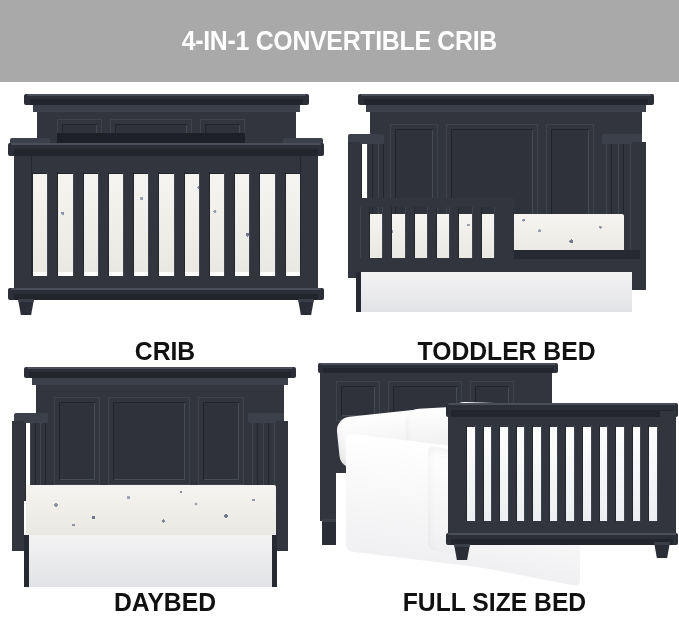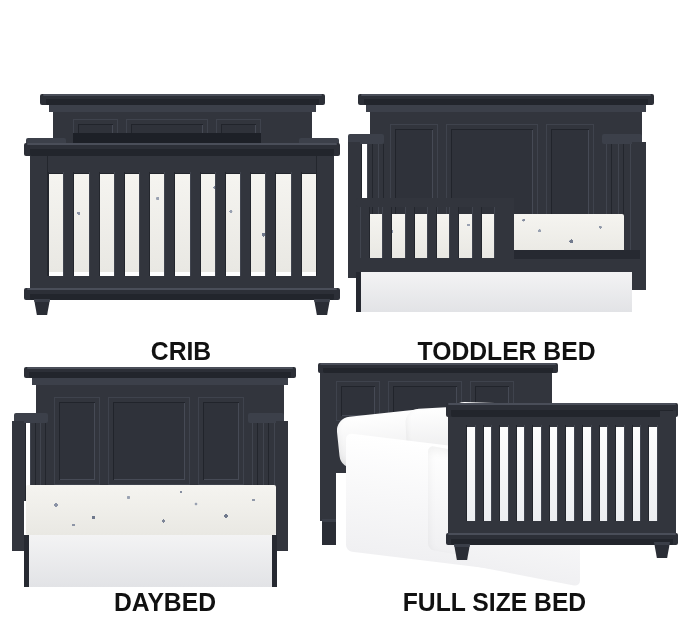--- a/index.html
+++ b/index.html
@@ -24,21 +24,21 @@
     font-weight:bold;
     letter-spacing:-0.3px;
     transform:scaleX(0.92);
     white-space:nowrap;
     font-family:"Liberation Sans", sans-serif;
   }
 
   
   .grid{position:absolute;left:0;top:82px;width:679px;height:542px;}
   .cell{position:absolute;}
-  .cell-crib       {left:0;   top:4px;   width:330px;height:275px;margin-left:16px;}
+  .cell-crib       {left:0;   top:4px;   width:330px;height:275px;}
   .cell-toddler    {left:334px;top:4px;  width:345px;height:275px;}
   .cell-daybed     {left:0;   top:279px; width:330px;height:263px;}
   .cell-full       {left:310px;top:279px;width:369px;height:263px;}
 
   .photo{position:absolute;left:0;top:0;right:0;bottom:0;}
   .caption{
     position:absolute;left:0;right:0;
     text-align:center;
     font-size:26px;font-weight:bold;color:#111;
     letter-spacing:0px;
@@ -99,20 +99,23 @@
   .leg:after{content:"";position:absolute;left:0;right:0;top:0;height:3px;background:#3a3e48;}
 
   .bedding{position:absolute;background:linear-gradient(#ffffff,#f0f0f2);border-radius:6px;}
   .pillow{position:absolute;background:linear-gradient(#ffffff,#ececed);border-radius:14px;box-shadow:inset 0 -3px 6px rgba(0,0,0,.07);}
 </style>
 </head>
 <body>
 
 <div class="page">
 
+  <div class="banner">
+    <div class="banner-title">4-IN-1 CONVERTIBLE CRIB</div>
+  </div>
 
   <div class="grid">
 
     <div class="cell cell-crib">
       <div class="photo">
 
         <div class="crown" style="left:24px;top:8px;width:285px;height:11px;">
             <div class="crown-hl"></div>
           </div>
         <div class="wood-lt" style="position:absolute;left:33px;top:19px;width:267px;height:7px;"></div>

